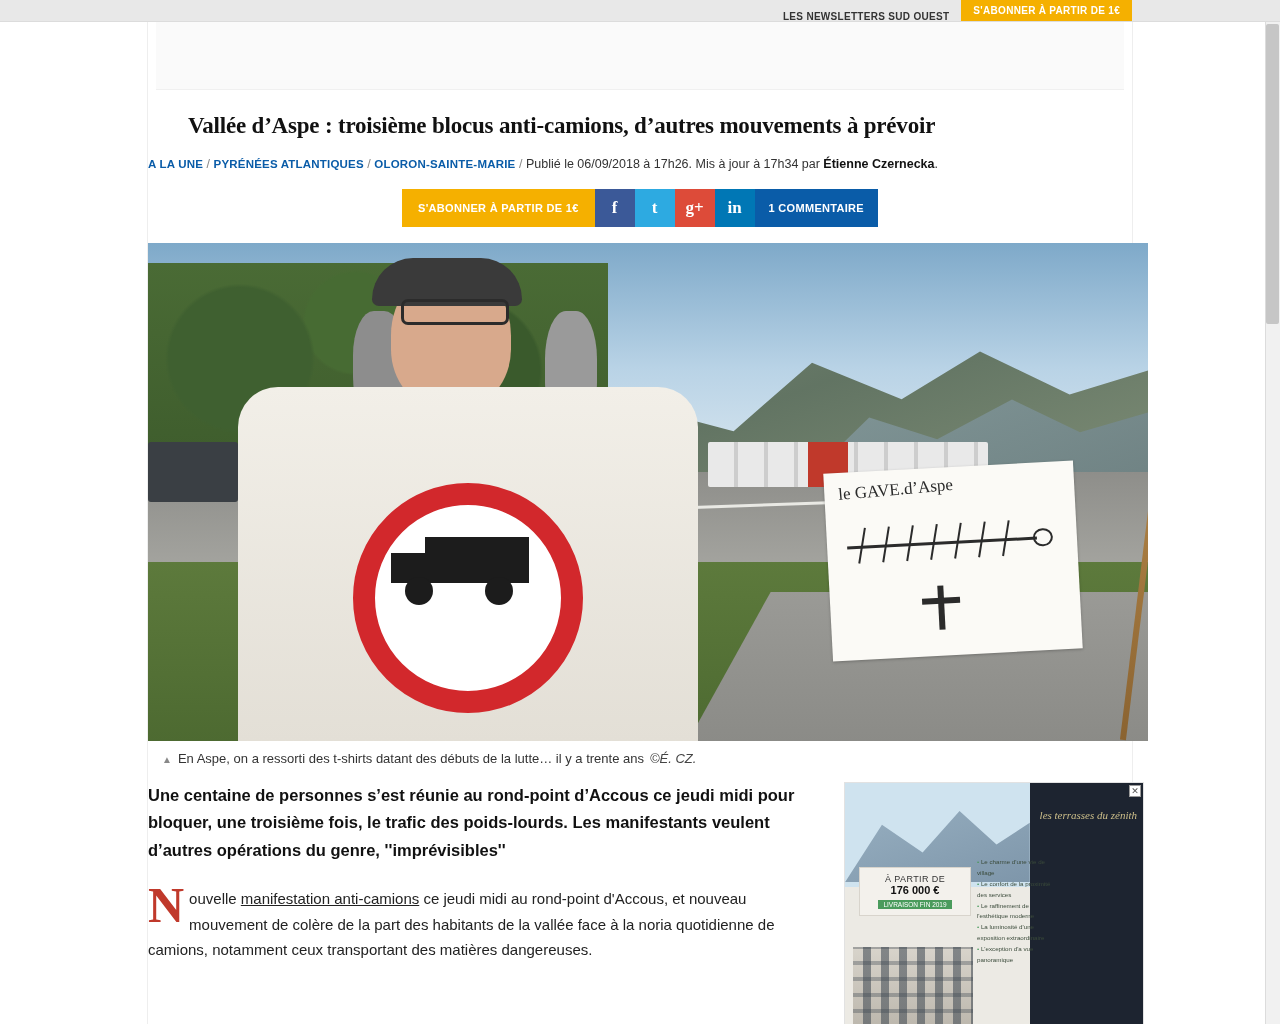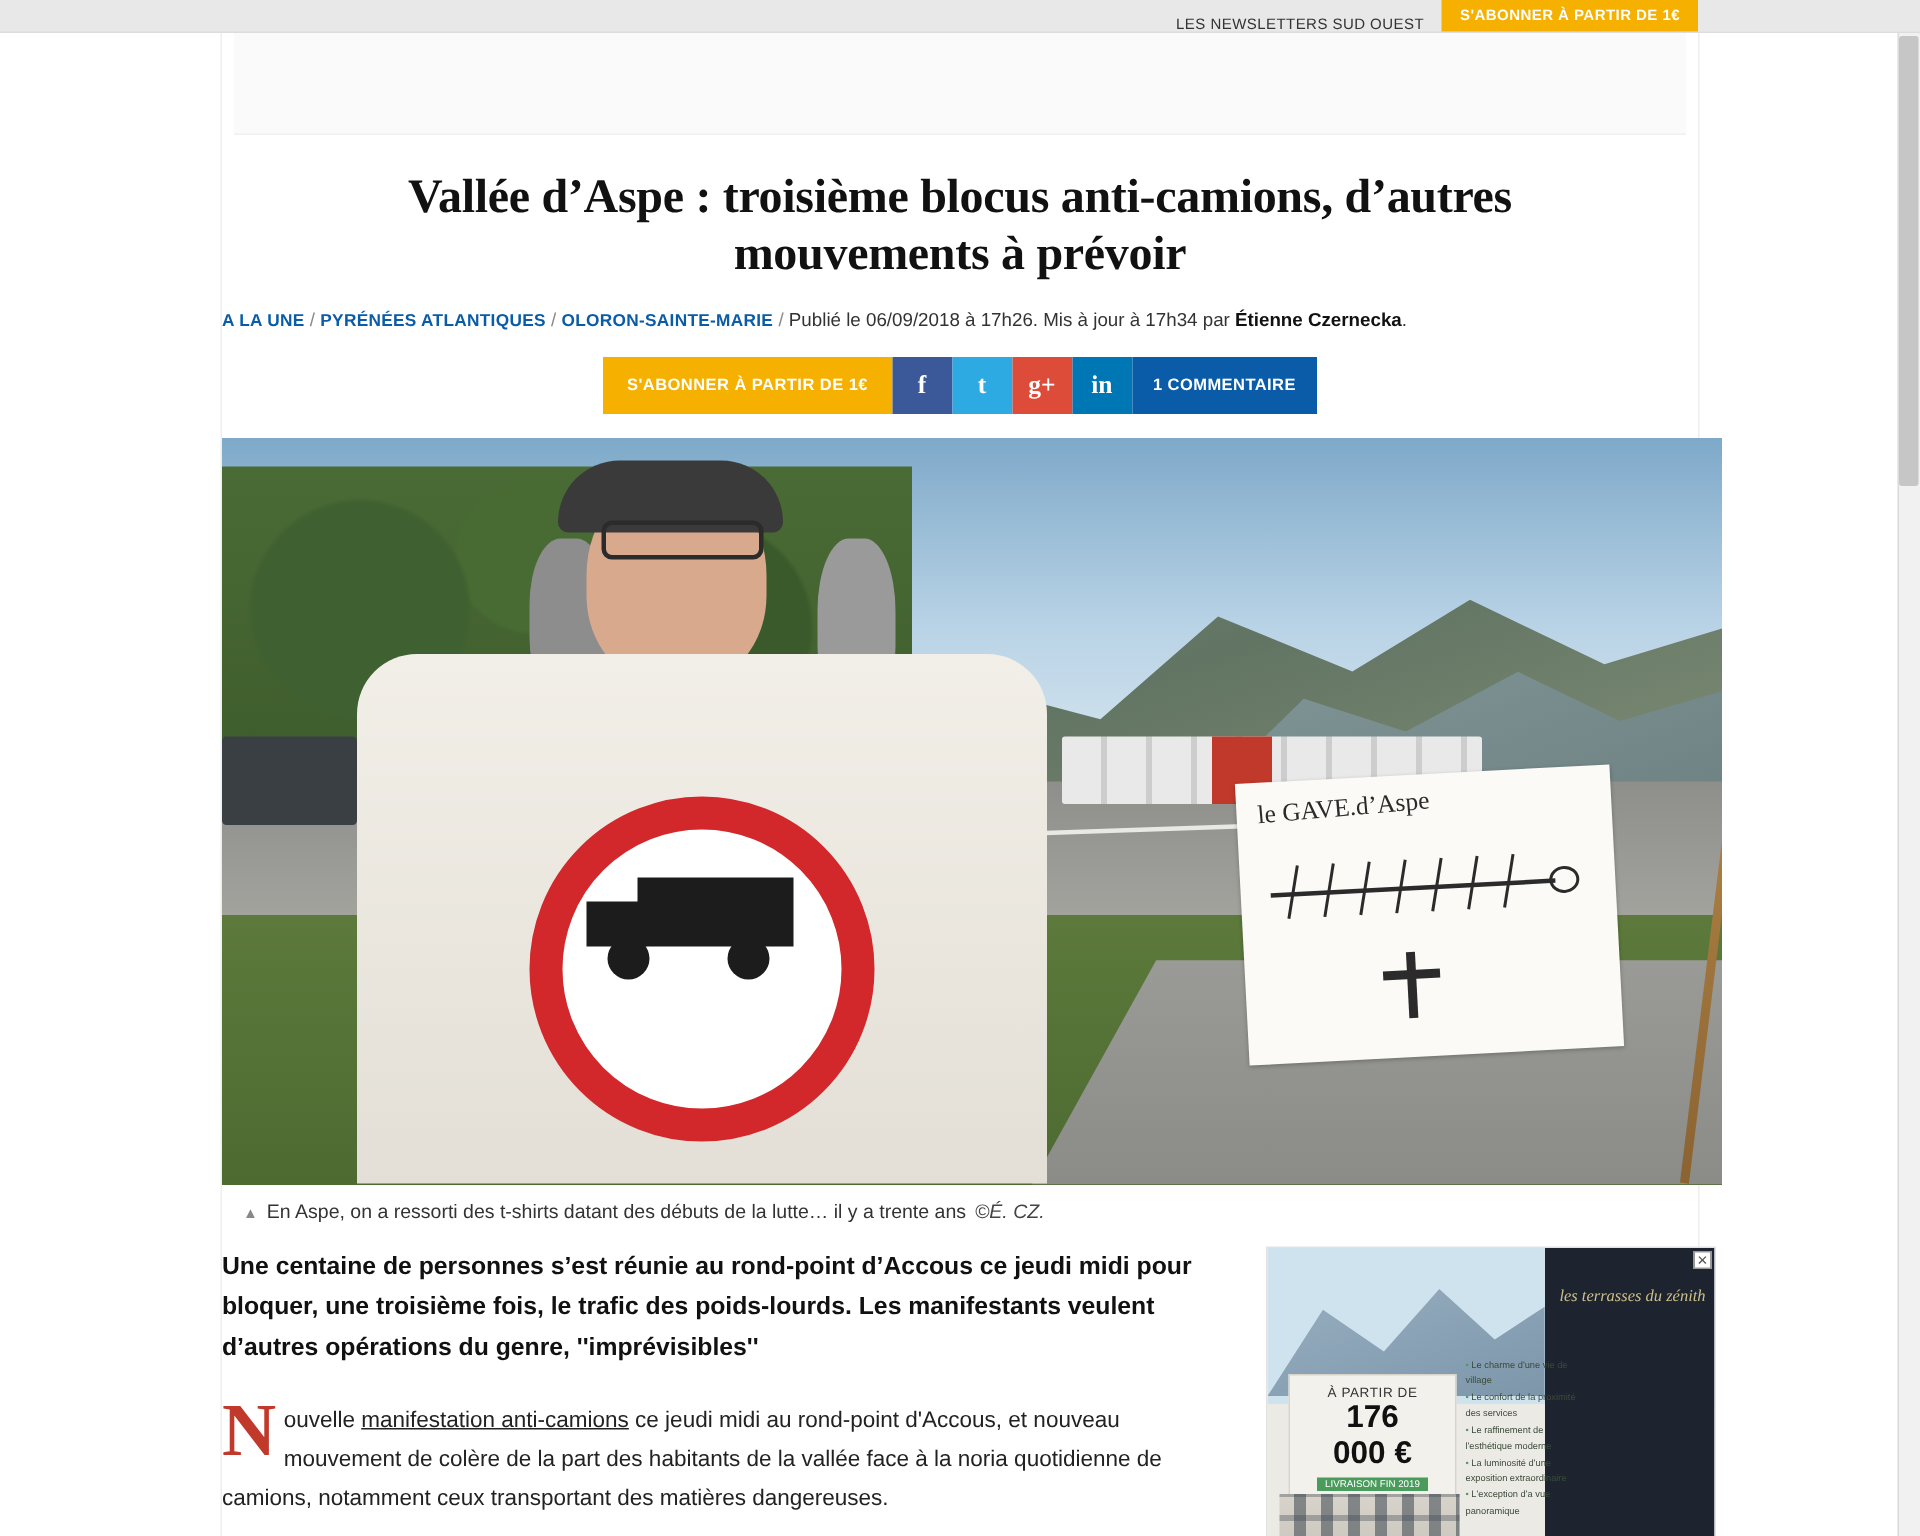--- a/index.html
+++ b/index.html
@@ -24,21 +24,21 @@
     display: flex;
     justify-content: flex-end;
     align-items: stretch;
     border-bottom: 1px solid #dcdcdc;
   }
   .topbar-newsletters {
     display: flex;
     align-items: center;
     padding: 16px 12px;
     font-size: 10px;
-    font-weight: normal;
+    font-weight: bold;
     color: #333;
     letter-spacing: .3px;
   }
   .topbar-subscribe {
     display: flex;
     align-items: center;
     padding: 0 12px;
     background: #f5b000;
     color: #ffffff;
     font-size: 10px;
@@ -72,25 +72,24 @@
     width: 968px;
     height: 68px;
     margin: 0 auto;
     background: #fafafa;
     border-bottom: 1px solid #f0f0f0;
   }
 
   
   h1.headline {
     font-family: "Liberation Serif", serif;
-    font-size: 32px;
+    font-size: 23px;
     line-height: 1.18;
     font-weight: bold;
     color: #111111;
-    text-align: center;
     margin: 22px 40px 0 40px;
     letter-spacing: -0.2px;
   }
 
   .meta {
     text-align: left;
     margin-top: 18px;
     font-size: 12.5px;
     color: #333;
   }
@@ -323,21 +322,21 @@
   }
   .ad-list {
     position:absolute; right:6px; top:52px; width:33%;
     color:#e8e8e8; font-size:8.5px; line-height:1.75; text-align:center;
   }
   .ad-price-box {
     position:absolute; left:14px; top:84px; width:112px;
     background:#f3f1ec; border:1px solid #d8d4cc; padding:6px 18px; text-align:center;
   }
   .ad-price-lbl { font-size:9px; color:#333; letter-spacing:.4px; }
-  .ad-price { font-size:21px; font-weight:bold; color:#111; }
+  .ad-price { font-size:11px; font-weight:bold; color:#111; }
   .ad-price-sub { font-size:6.5px; color:#fff; background:#4a9b5c; margin-top:4px; padding:1px 0; }
   .ad-bullets {
     position:absolute; left:132px; top:74px; width:78px;
     font-size:6.2px; line-height:1.75; color:#3a4a3a;
   }
   .ad-bullets div::before { content:"• "; color:#4a9b5c; }
   .ad-building {
     position:absolute; left:8px; bottom:6px; width:120px; height:78px;
     background: linear-gradient(#d8d4cb,#bdb8ae);
   }

